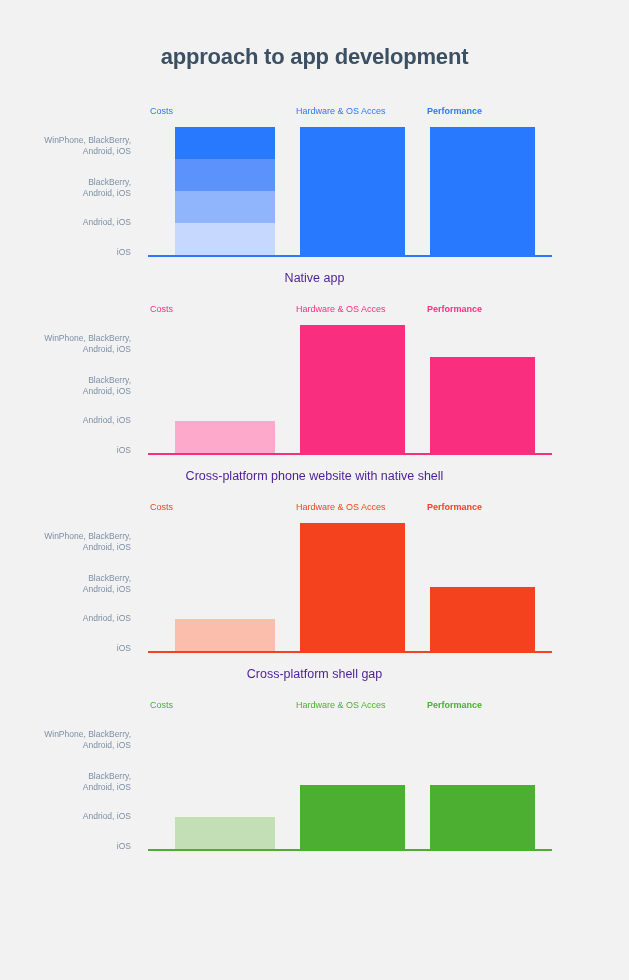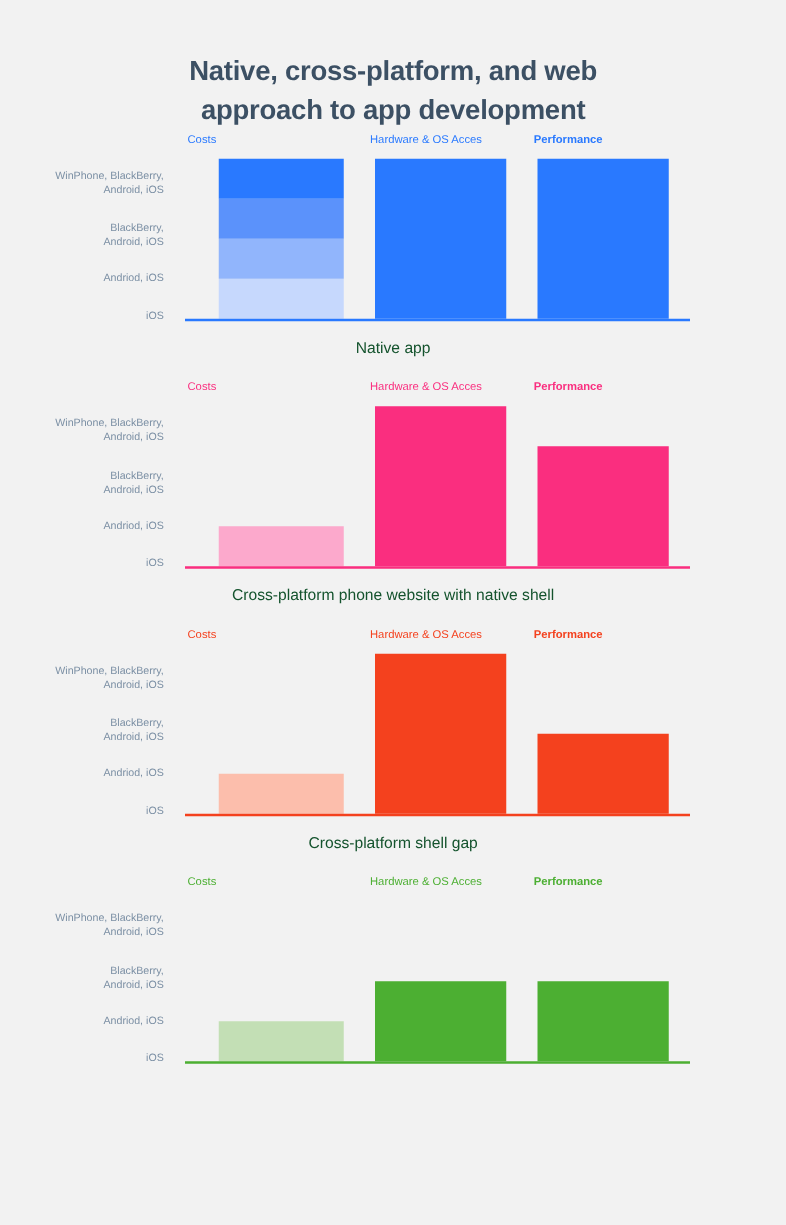--- a/index.html
+++ b/index.html
@@ -110,32 +110,31 @@
     line-height: 11px;
   }
   .ylabel span { display: block; text-align: right; }
 
   
   .caption {
     position: absolute;
     left: 0;
     width: 629px;
     text-align: center;
-    color: #14532d;
+    color: #4c1d95;
     font-size: 12.5px;
     line-height: 17px;
   }
 </style>
 </head>
 <body>
 
 <div class="page">
 
   <h1 class="title">
-    <span class="tl">Native, cross-platform, and web</span>
     <span class="tl">approach to app development</span>
   </h1>
 
   <div id="charts">
       <div class="chart-block" style="top: 105px; height: 190px;">
         <div class="col-headers">
           <div class="col-header c0" style="color: rgb(41, 121, 255);">Costs</div>
           <div class="col-header c1" style="color: rgb(41, 121, 255);">Hardware &amp; OS Acces</div>
           <div class="col-header c2" style="color: rgb(41, 121, 255);">Performance</div>
         </div>

